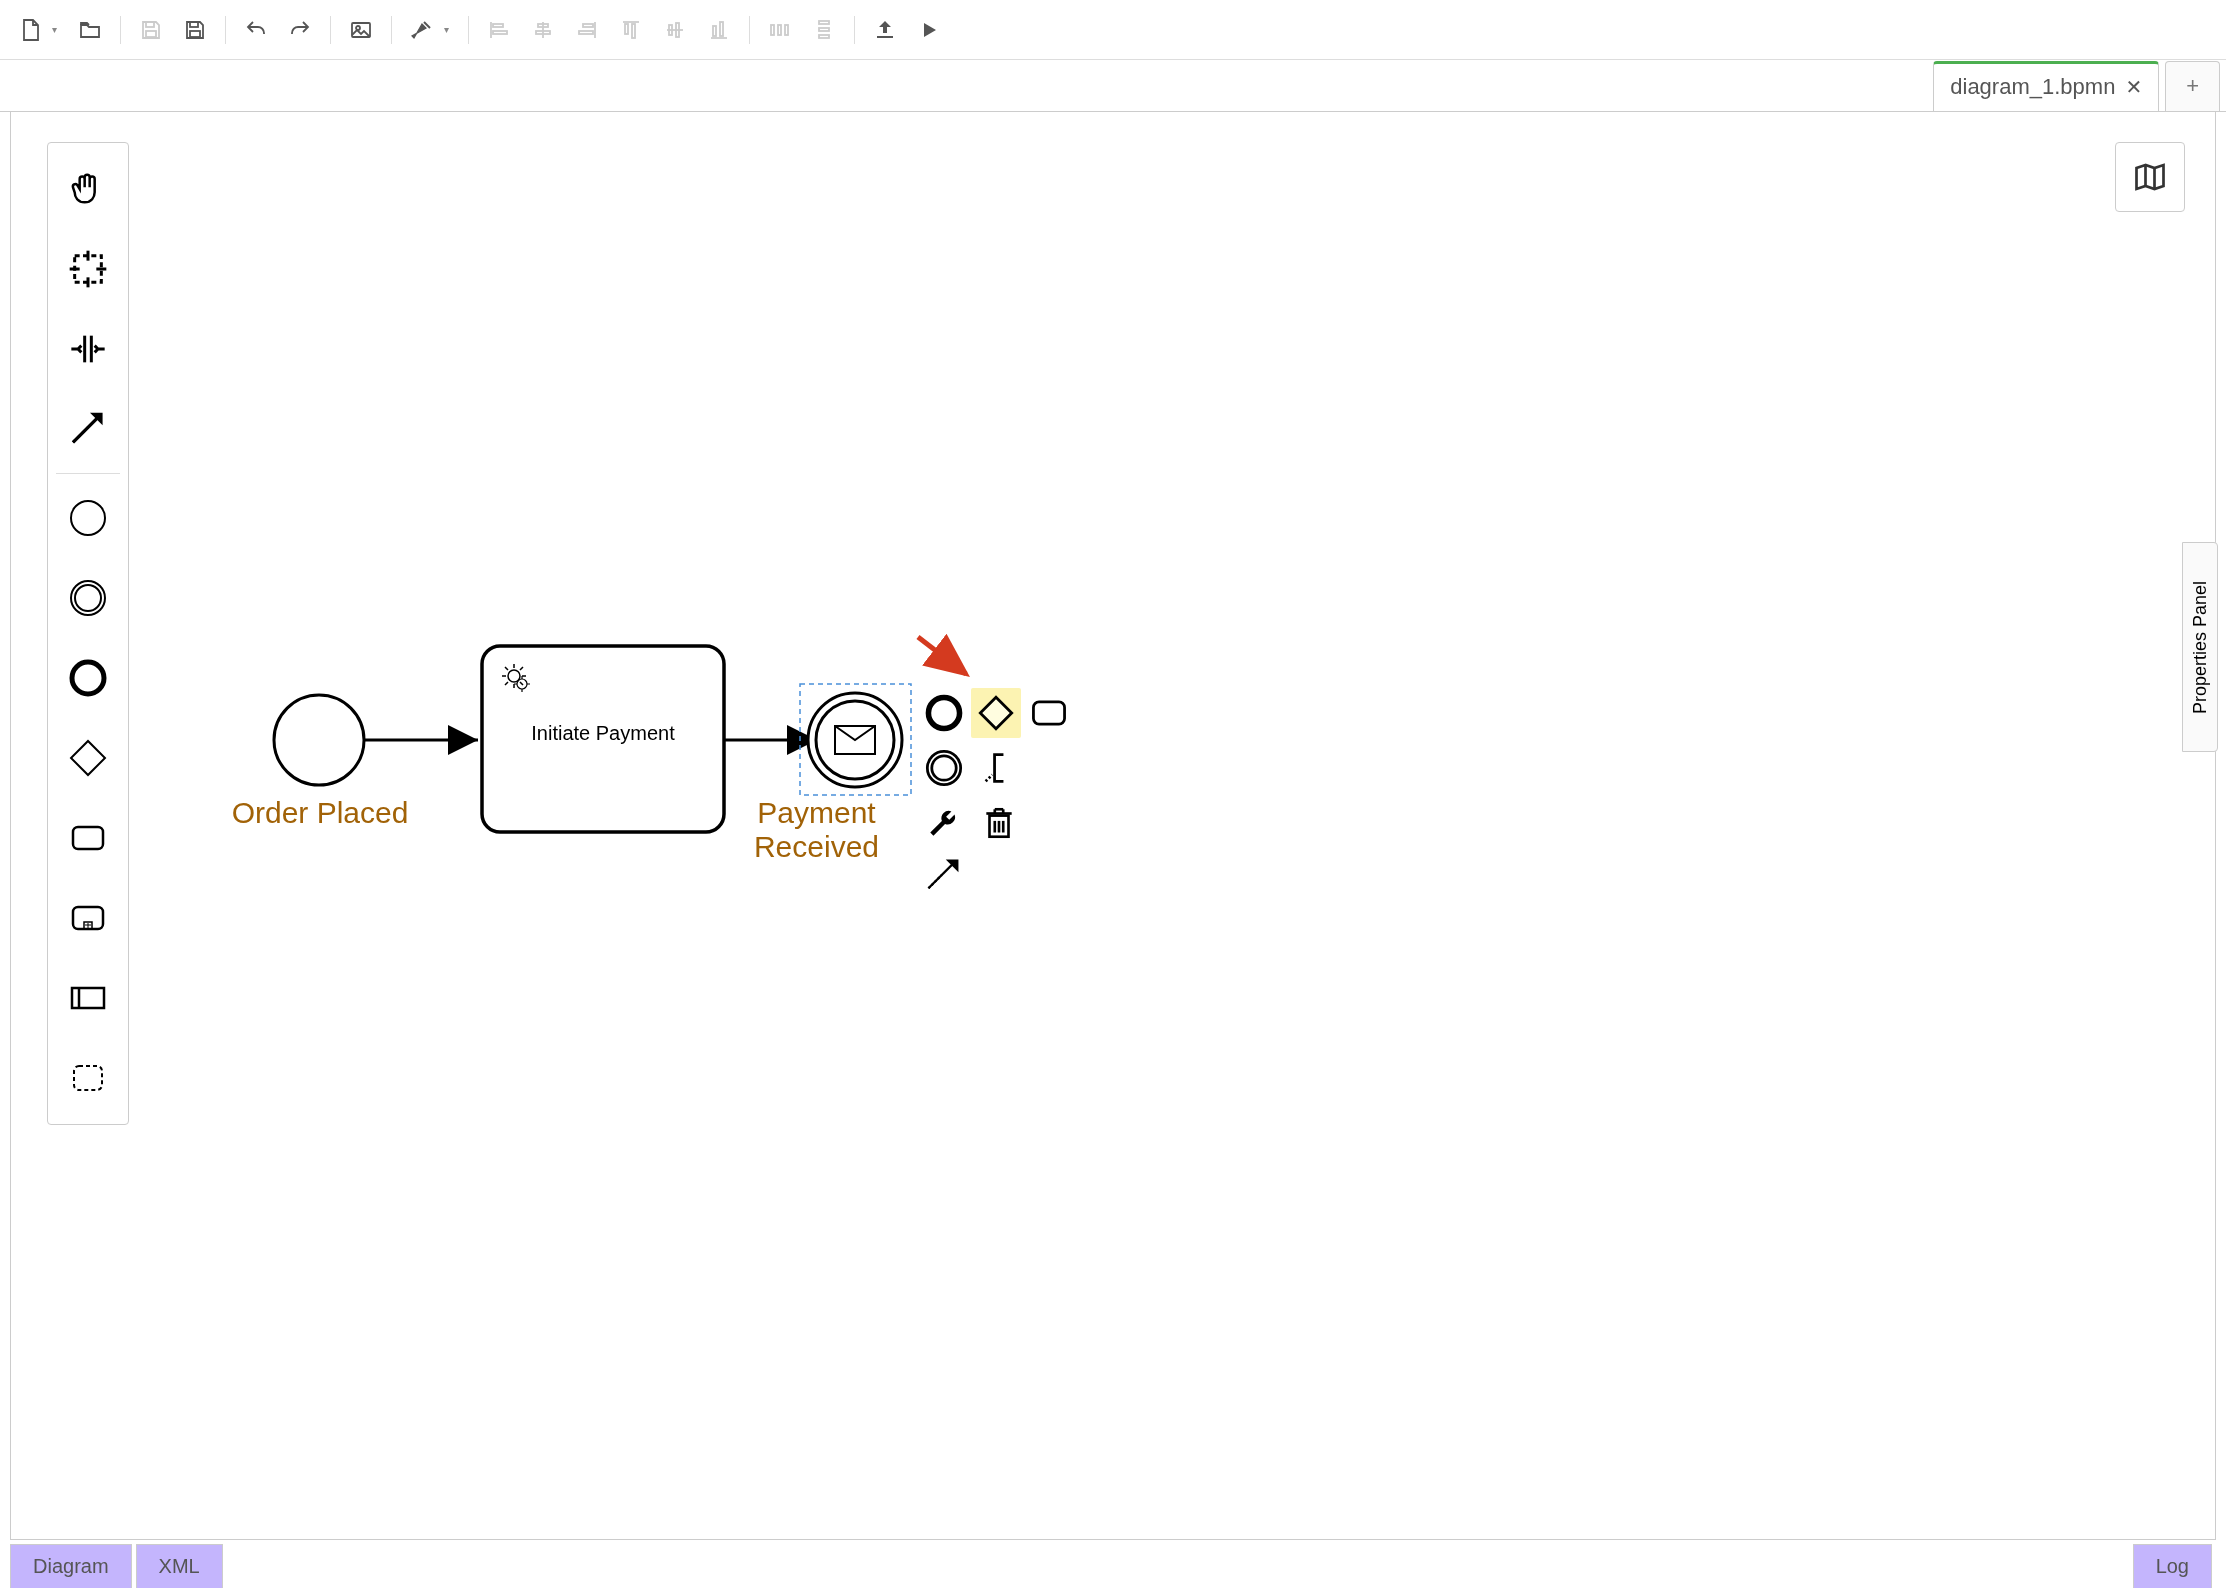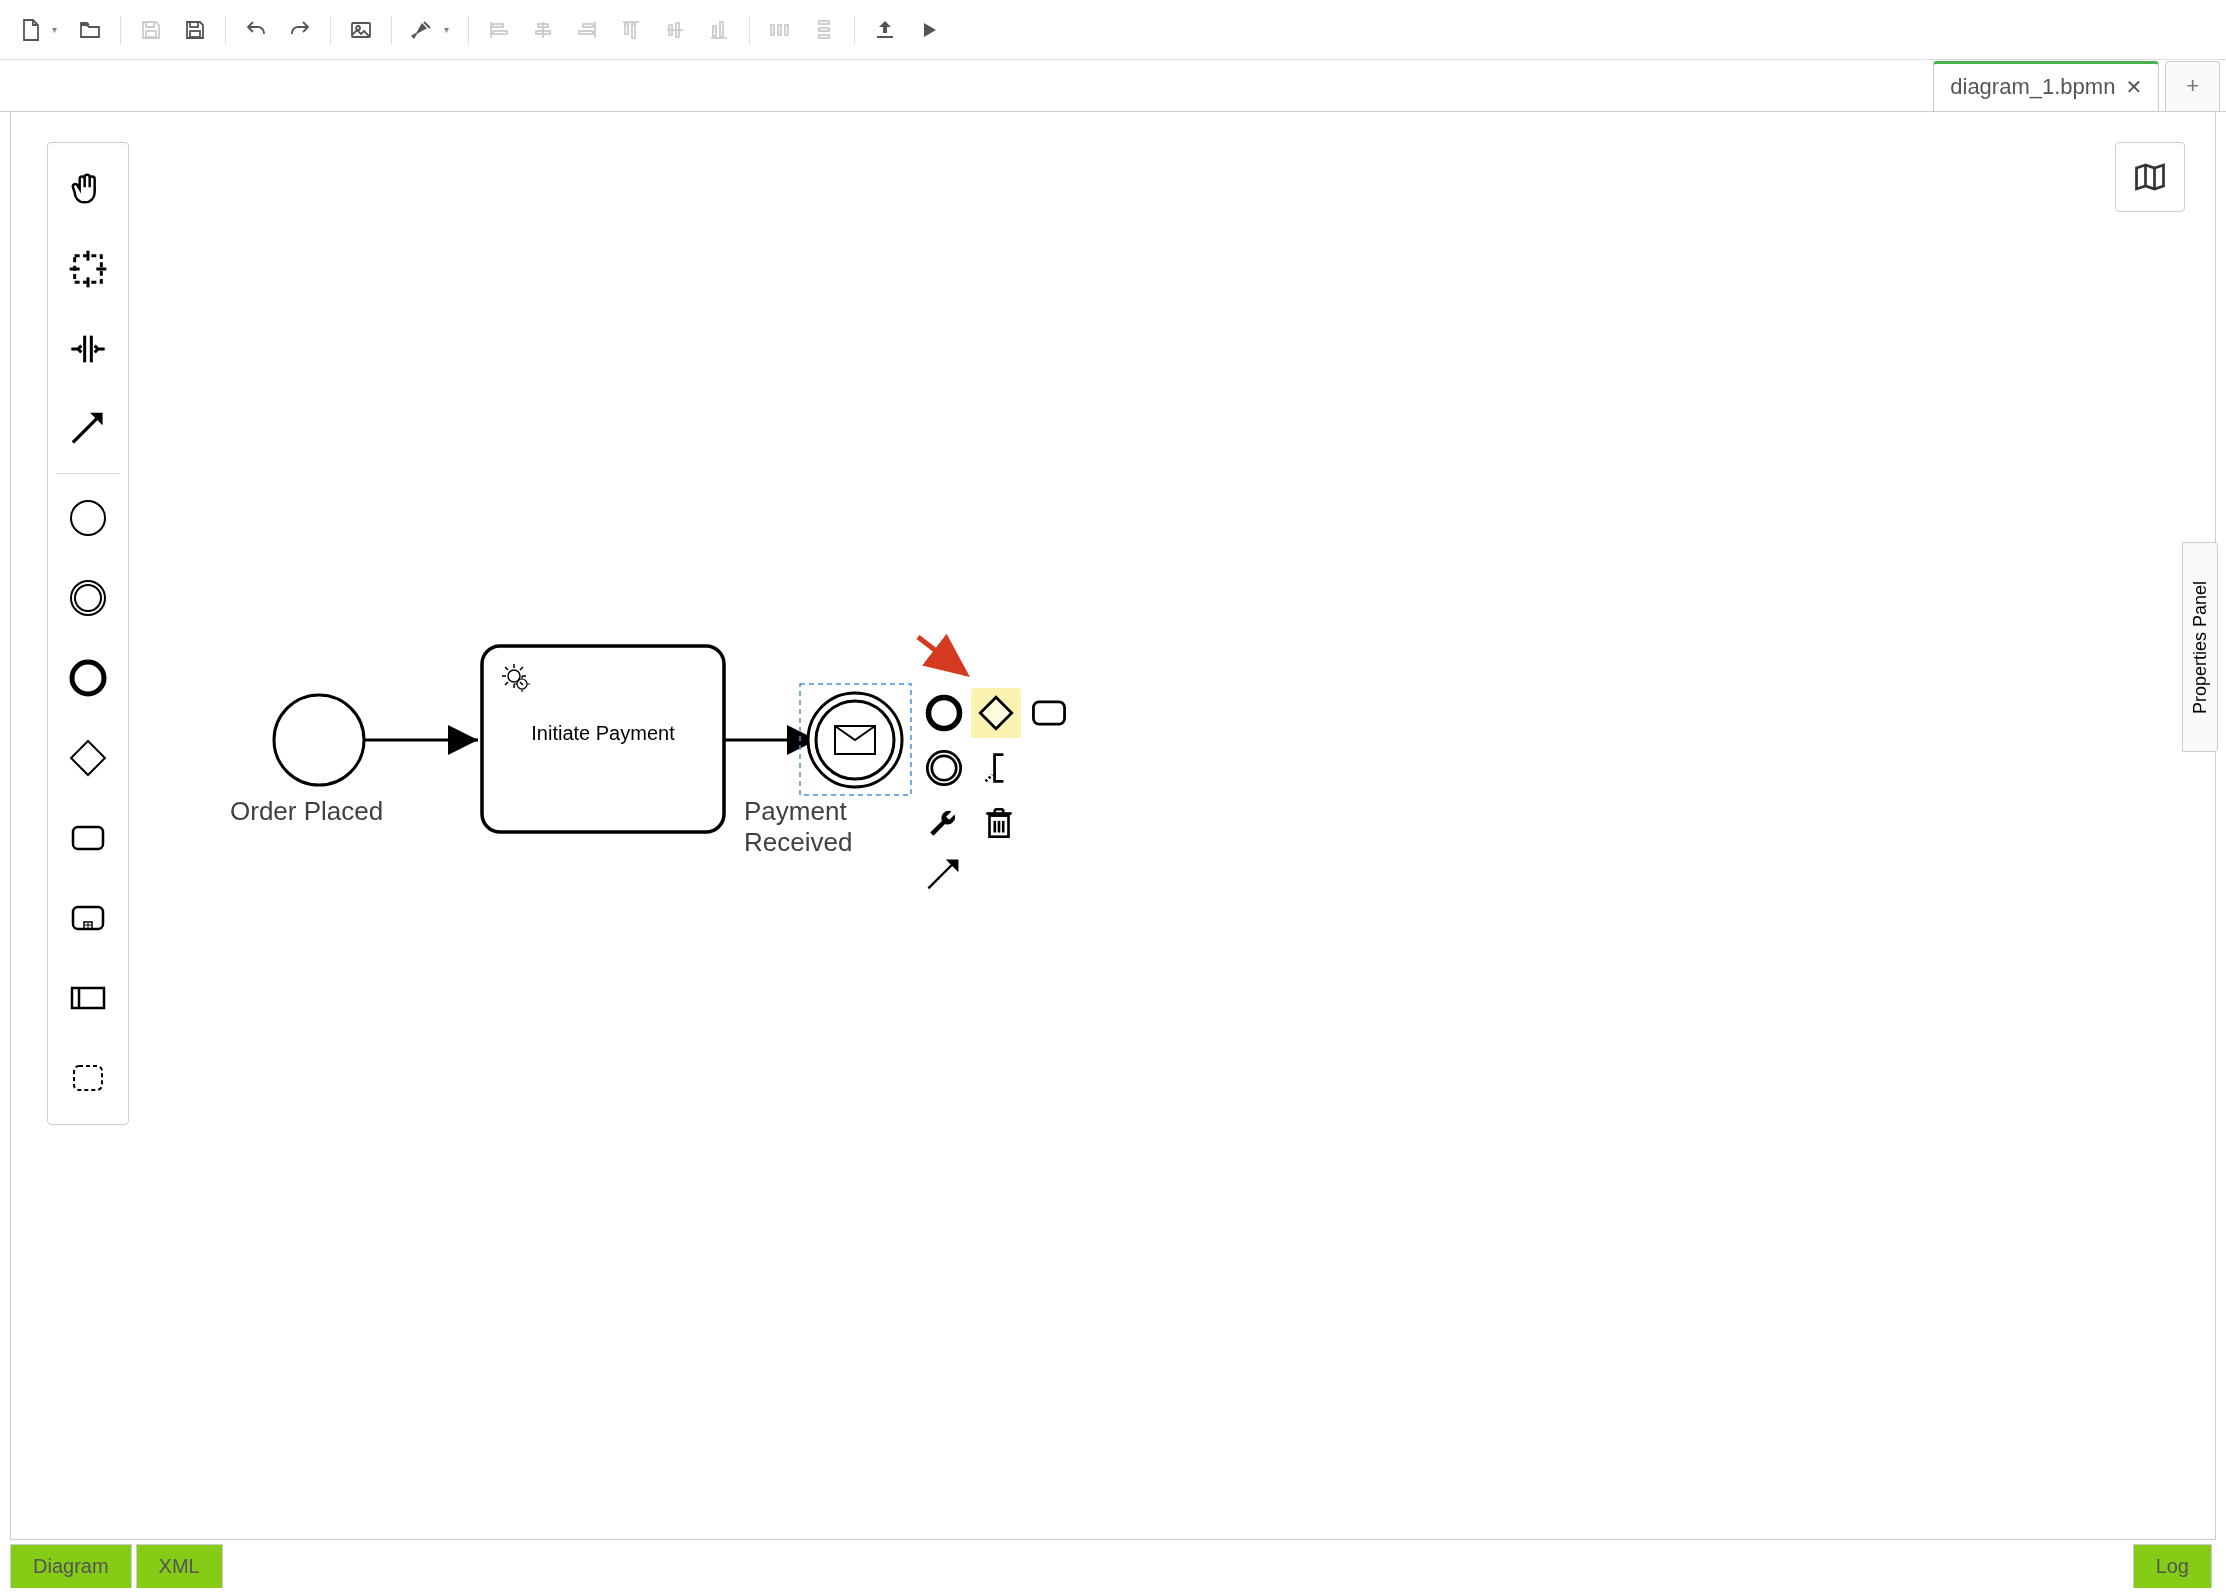--- a/index.html
+++ b/index.html
@@ -129,42 +129,42 @@
   left:10px; right:10px; bottom:0;
   height: 52px;
   display:flex;
   align-items:center;
   border-top: none;
 }
 .bottom-tab {
   padding: 10px 22px;
   border: 1px solid #ccc;
   border-bottom:none;
-  background:#84cc16;
+  background:#c4b5fd;
   font-size:20px;
   color:#555;
   margin-right:4px;
   cursor:pointer;
 }
 .bottom-tab.right { margin-left:auto; }
 .context-pad {
   position:absolute;
 }
 .ctx-item {
   position:absolute;
   width:50px; height:50px;
   display:flex; align-items:center; justify-content:center;
   cursor:pointer;
 }
 .ctx-item.highlight { background: #fcf3b2; border-radius:2px;}
 .node-label {
   position:absolute;
-  font-size: 26px;
-  color:#404040;
-  text-align:left;
+  font-size: 30px;
+  color:#a16207;
+  text-align:center;
 }
 .task-label {
   position:absolute;
   font-size: 20px;
   color:#000;
   text-align:center;
   width: 230px;
 }
 </style>
 </head>

